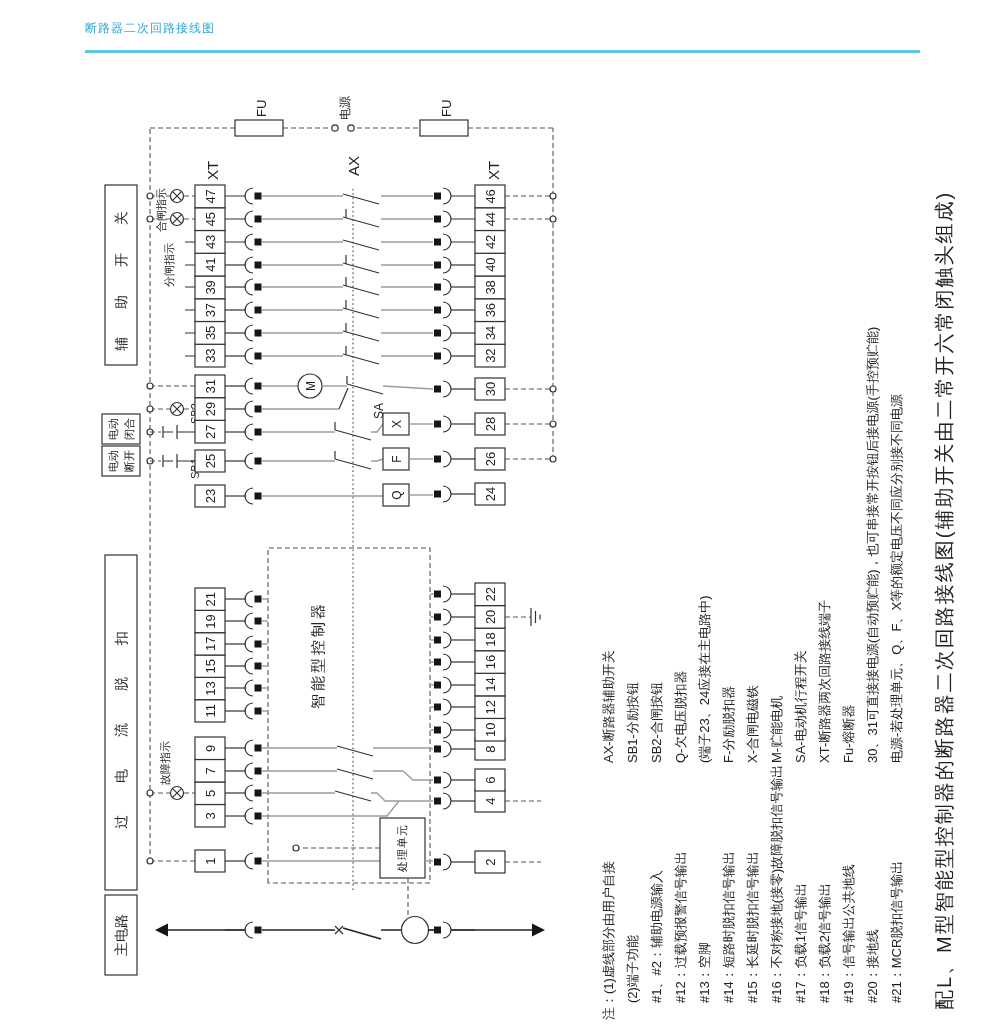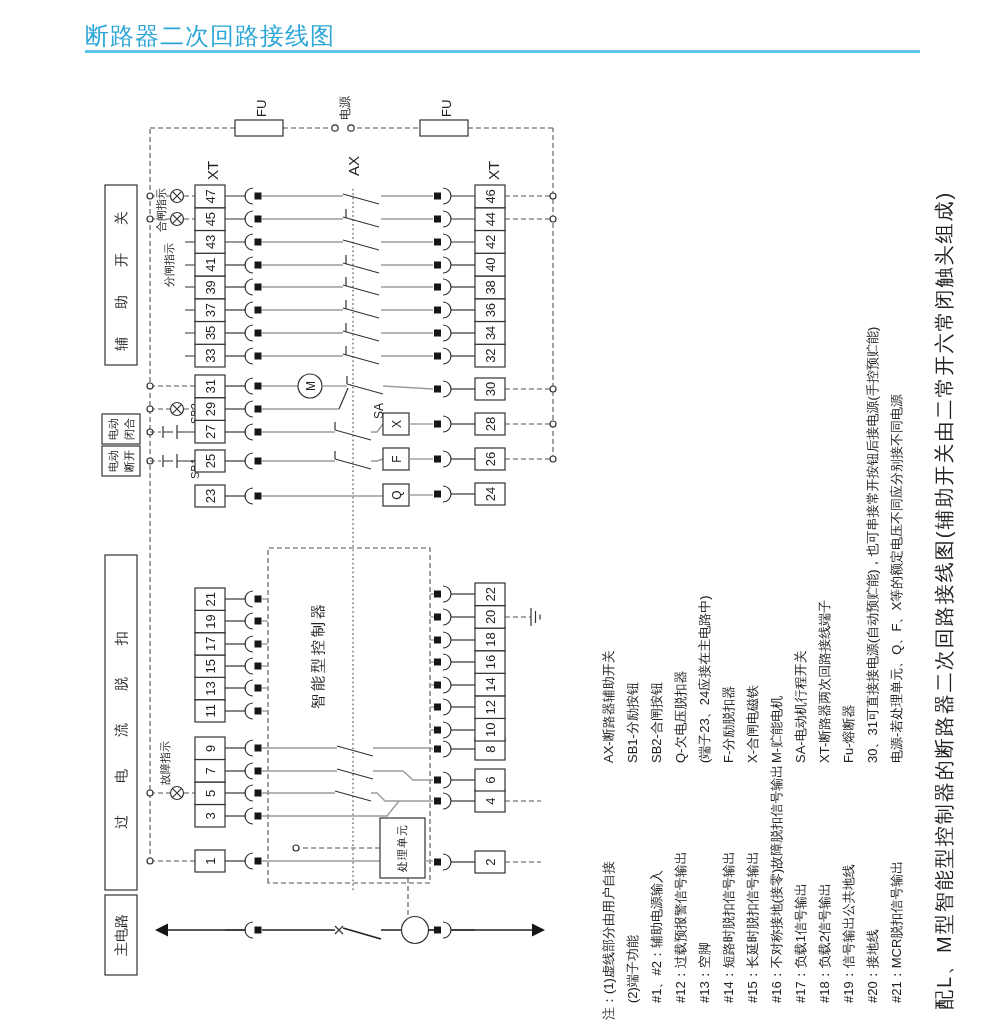--- a/index.html
+++ b/index.html
@@ -1,18 +1,18 @@
 <!DOCTYPE html>
 <html><head>
 <meta charset="utf-8">
 <style>
   html,body{margin:0;padding:0;background:#fff;}
   .page{position:relative;width:1007px;height:1027px;background:#fff;overflow:hidden;
         font-family:"Liberation Sans",sans-serif;}
-  .title{position:absolute;left:85px;top:20px;font-size:24px;color:#2ea7d8;letter-spacing:1px;}
+  .title{position:absolute;left:85px;top:20px;font-size:12px;color:#2ea7d8;letter-spacing:1px;}
   .rule{position:absolute;left:85px;top:50px;width:835px;height:3px;background:#5ec4ea;}
   .rotated{position:absolute;left:85px;top:1025px;width:940px;height:880px;
            transform:rotate(-90deg);transform-origin:0 0;}
   svg{display:block;}
   .ln{stroke:#333;stroke-width:1.2;fill:none;}
   .lnb{stroke:#222;stroke-width:1.7;fill:none;}
   .lngray{stroke:#9c9c9c;stroke-width:1.4;fill:none;}
   .dsh{stroke:#555;stroke-width:1.1;fill:none;stroke-dasharray:5 3;}
   .dot{stroke:#333;stroke-width:1;fill:none;stroke-dasharray:1.6 2.8;}
   .bx{fill:#fff;stroke:#333;stroke-width:1.2;}

